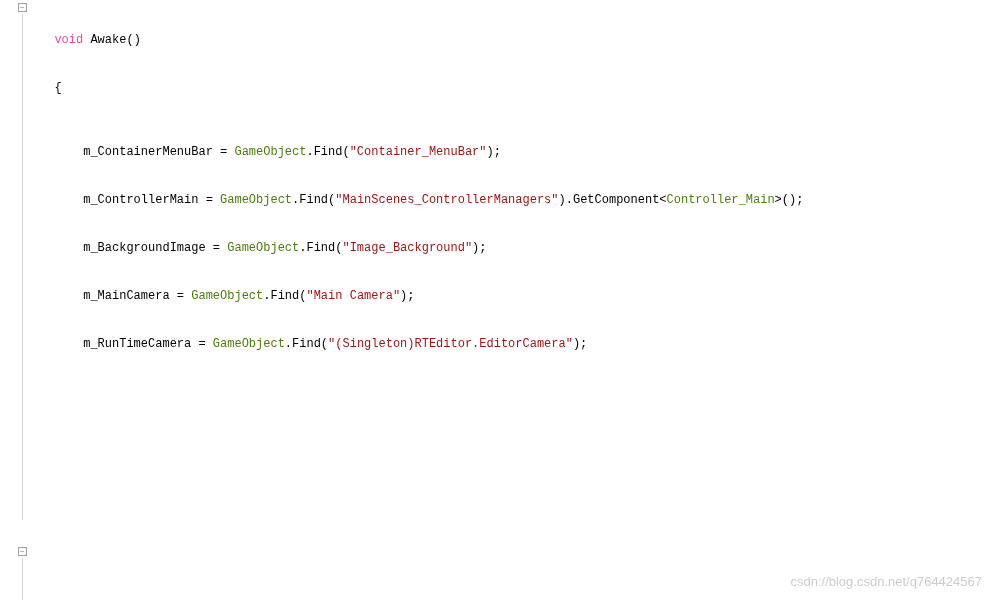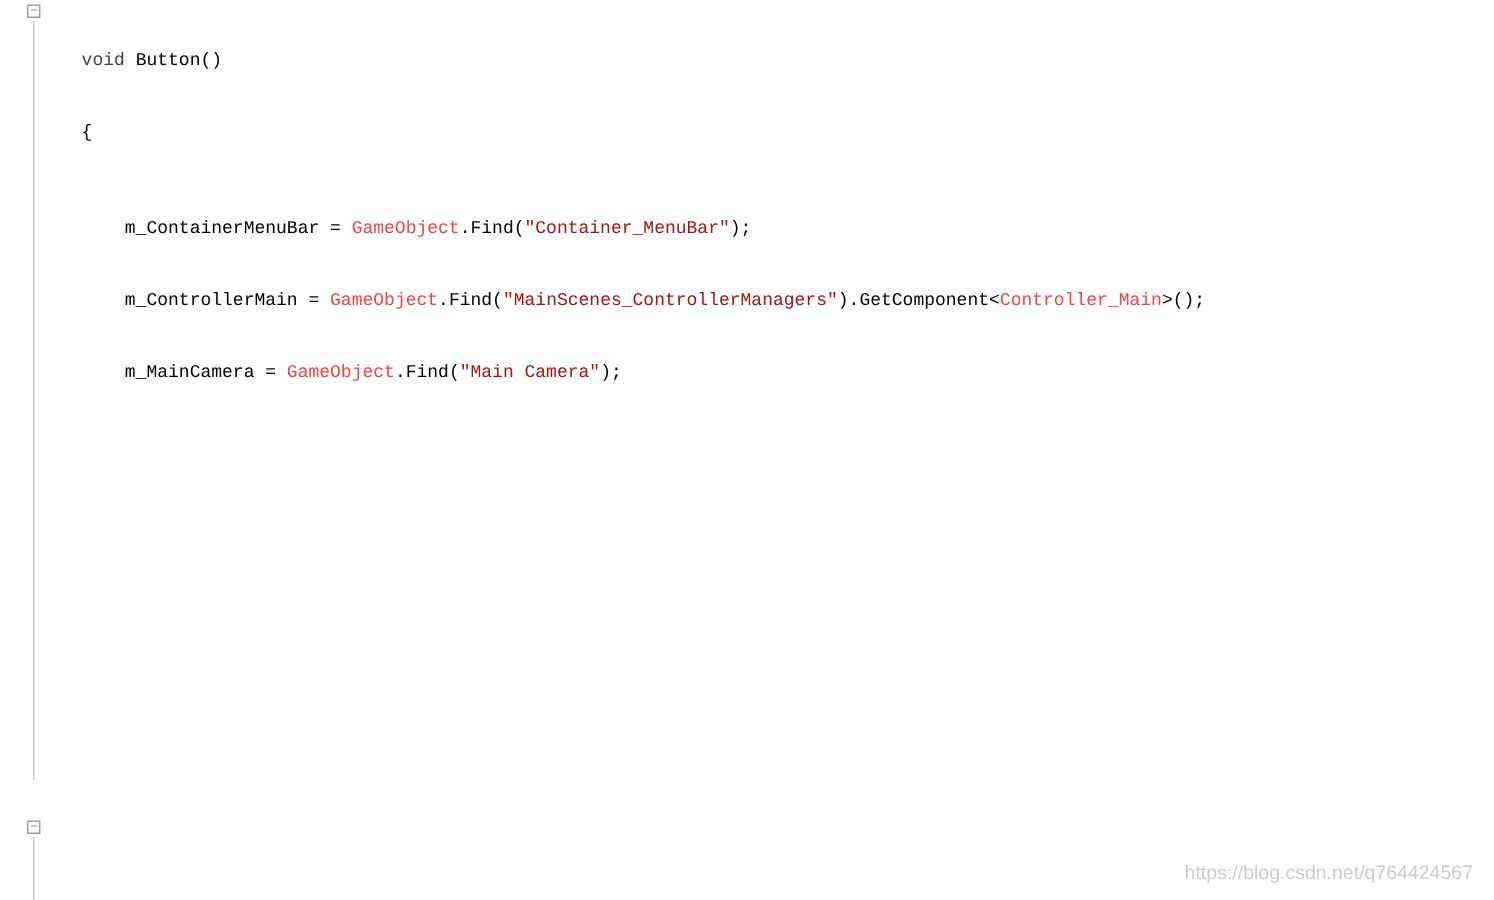--- a/index.html
+++ b/index.html
@@ -41,22 +41,22 @@
     background: #d0d0d0;
   }
   .code {
     flex: 1;
     padding-left: 4px;
     white-space: pre;
     color: #000000;
     overflow: hidden;
   }
   .line { height: 16px; }
-  .kw   { color: #404040; }   
-  .type { color: #ef4444; }   
+  .kw   { color: #ec4899; }   
+  .type { color: #4d7c0f; }   
   .str  { color: #a31515; }   
   .watermark {
     position: absolute;
     right: 14px;
     bottom: 10px;
     color: rgba(140,140,140,0.45);
     font-family: Arial, sans-serif;
     font-size: 13px;
     pointer-events: none;
   }
@@ -66,26 +66,28 @@
 
 <div class="editor">
   <div class="gutter">
     <div class="fold-marker" style="top:3px;">−</div>
     <div class="fold-line" style="top:14px;height:506px;"></div>
     <div class="fold-marker" style="top:547px;">−</div>
     <div class="fold-line" style="top:558px;height:42px;"></div>
   </div>
 
   <div class="code">
-    <div class="line">  <span class="kw">void</span><span> Button()</span></div>
+    <div class="line">  <span class="kw">void</span><span> Awake()</span></div>
     <div class="line">  <span>{</span></div>
 
     <div class="line">  <span>    m_ContainerMenuBar = </span><span class="type">GameObject</span><span>.Find(</span><span class="str">"Container_MenuBar"</span><span>);</span></div>
     <div class="line">  <span>    m_ControllerMain = </span><span class="type">GameObject</span><span>.Find(</span><span class="str">"MainScenes_ControllerManagers"</span><span>).GetComponent&lt;</span><span class="type">Controller_Main</span><span>&gt;();</span></div>
+    <div class="line">  <span>    m_BackgroundImage = </span><span class="type">GameObject</span><span>.Find(</span><span class="str">"Image_Background"</span><span>);</span></div>
     <div class="line">  <span>    m_MainCamera = </span><span class="type">GameObject</span><span>.Find(</span><span class="str">"Main Camera"</span><span>);</span></div>
+    <div class="line">  <span>    m_RunTimeCamera = </span><span class="type">GameObject</span><span>.Find(</span><span class="str">"(Singleton)RTEditor.EditorCamera"</span><span>);</span></div>
     
     
     
     
     
     
     
     
     
     
@@ -100,13 +102,13 @@
     
 
     
     
     
     
     
   </div>
 </div>
 
-<div class="watermark">https://blog.csdn.net/q764424567</div>
+<div class="watermark">csdn://blog.csdn.net/q764424567</div>
 
 </body></html>

